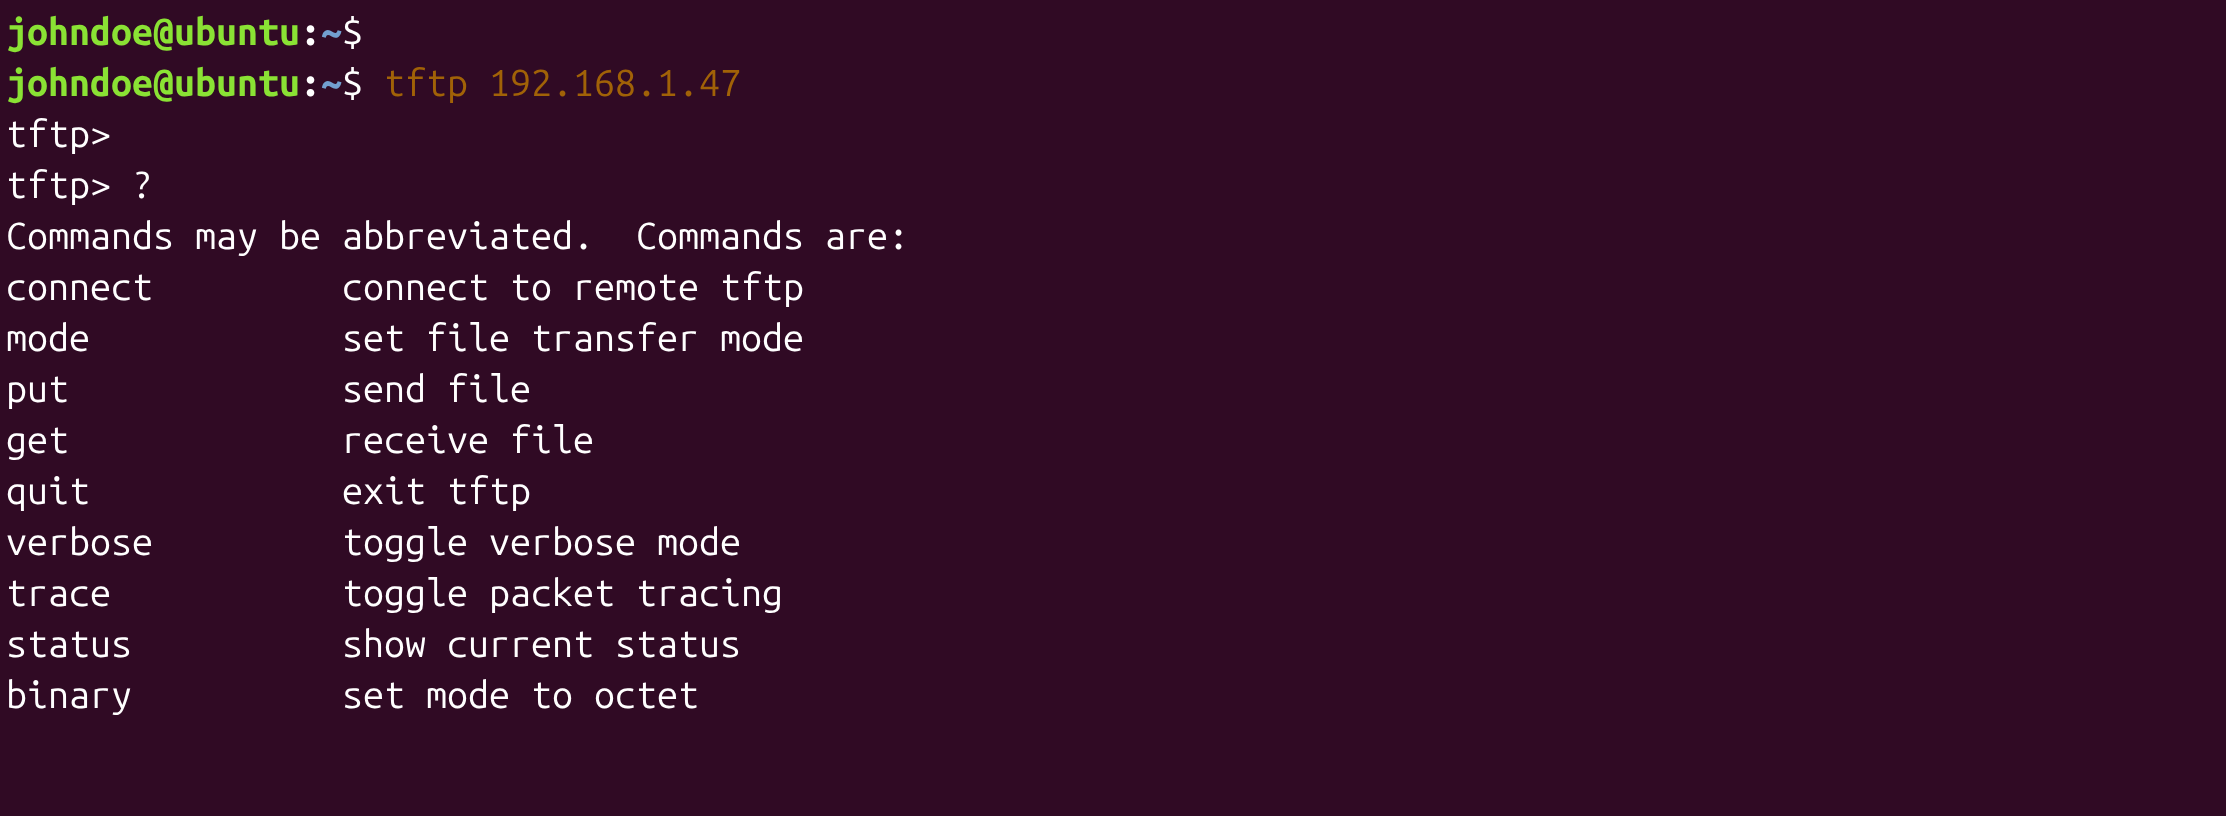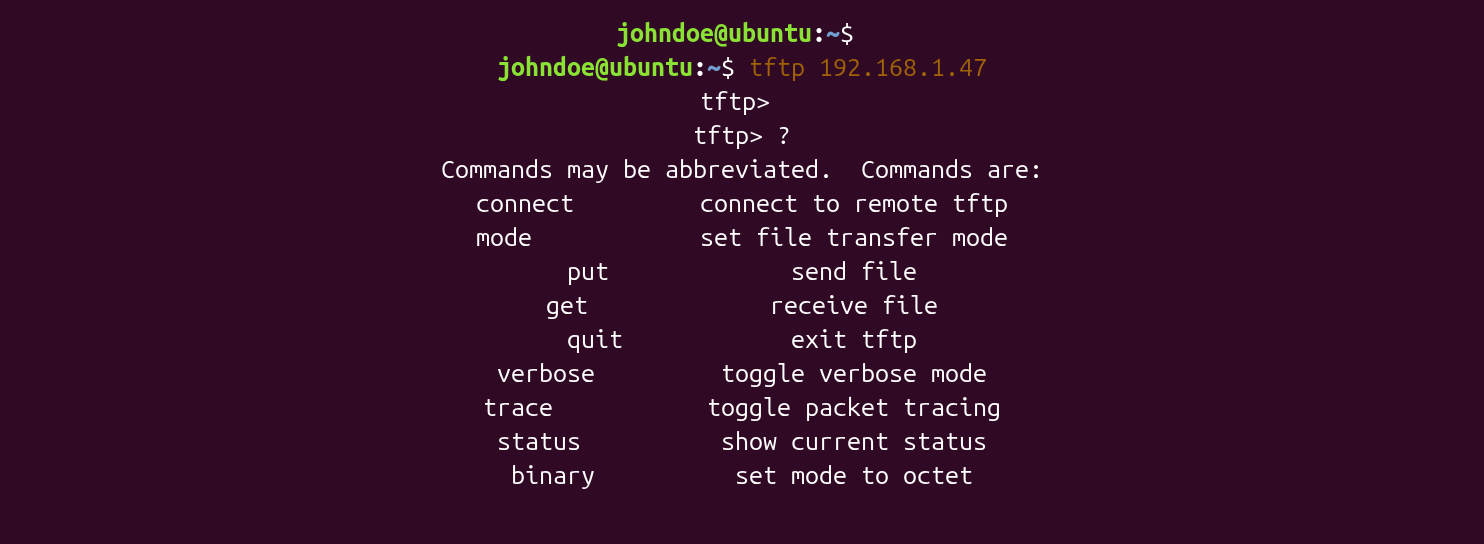--- a/index.html
+++ b/index.html
@@ -8,23 +8,22 @@
       background-color: #300a24;
       color: #ffffff;
       font-family: 'Ubuntu Mono', 'DejaVu Sans Mono', 'Consolas', monospace;
       font-size: 25px;
       line-height: 1.36;
       width: 1484px;
       height: 544px;
       overflow: hidden;
     }
     .terminal {
-      padding: 16px;
+      padding: 4px;
       white-space: pre;
-      text-align: center;
     }
     .user-host {
       color: #8ae234;
       font-weight: bold;
     }
     .tilde {
       color: #729fcf;
       font-weight: bold;
     }
     .dollar {

